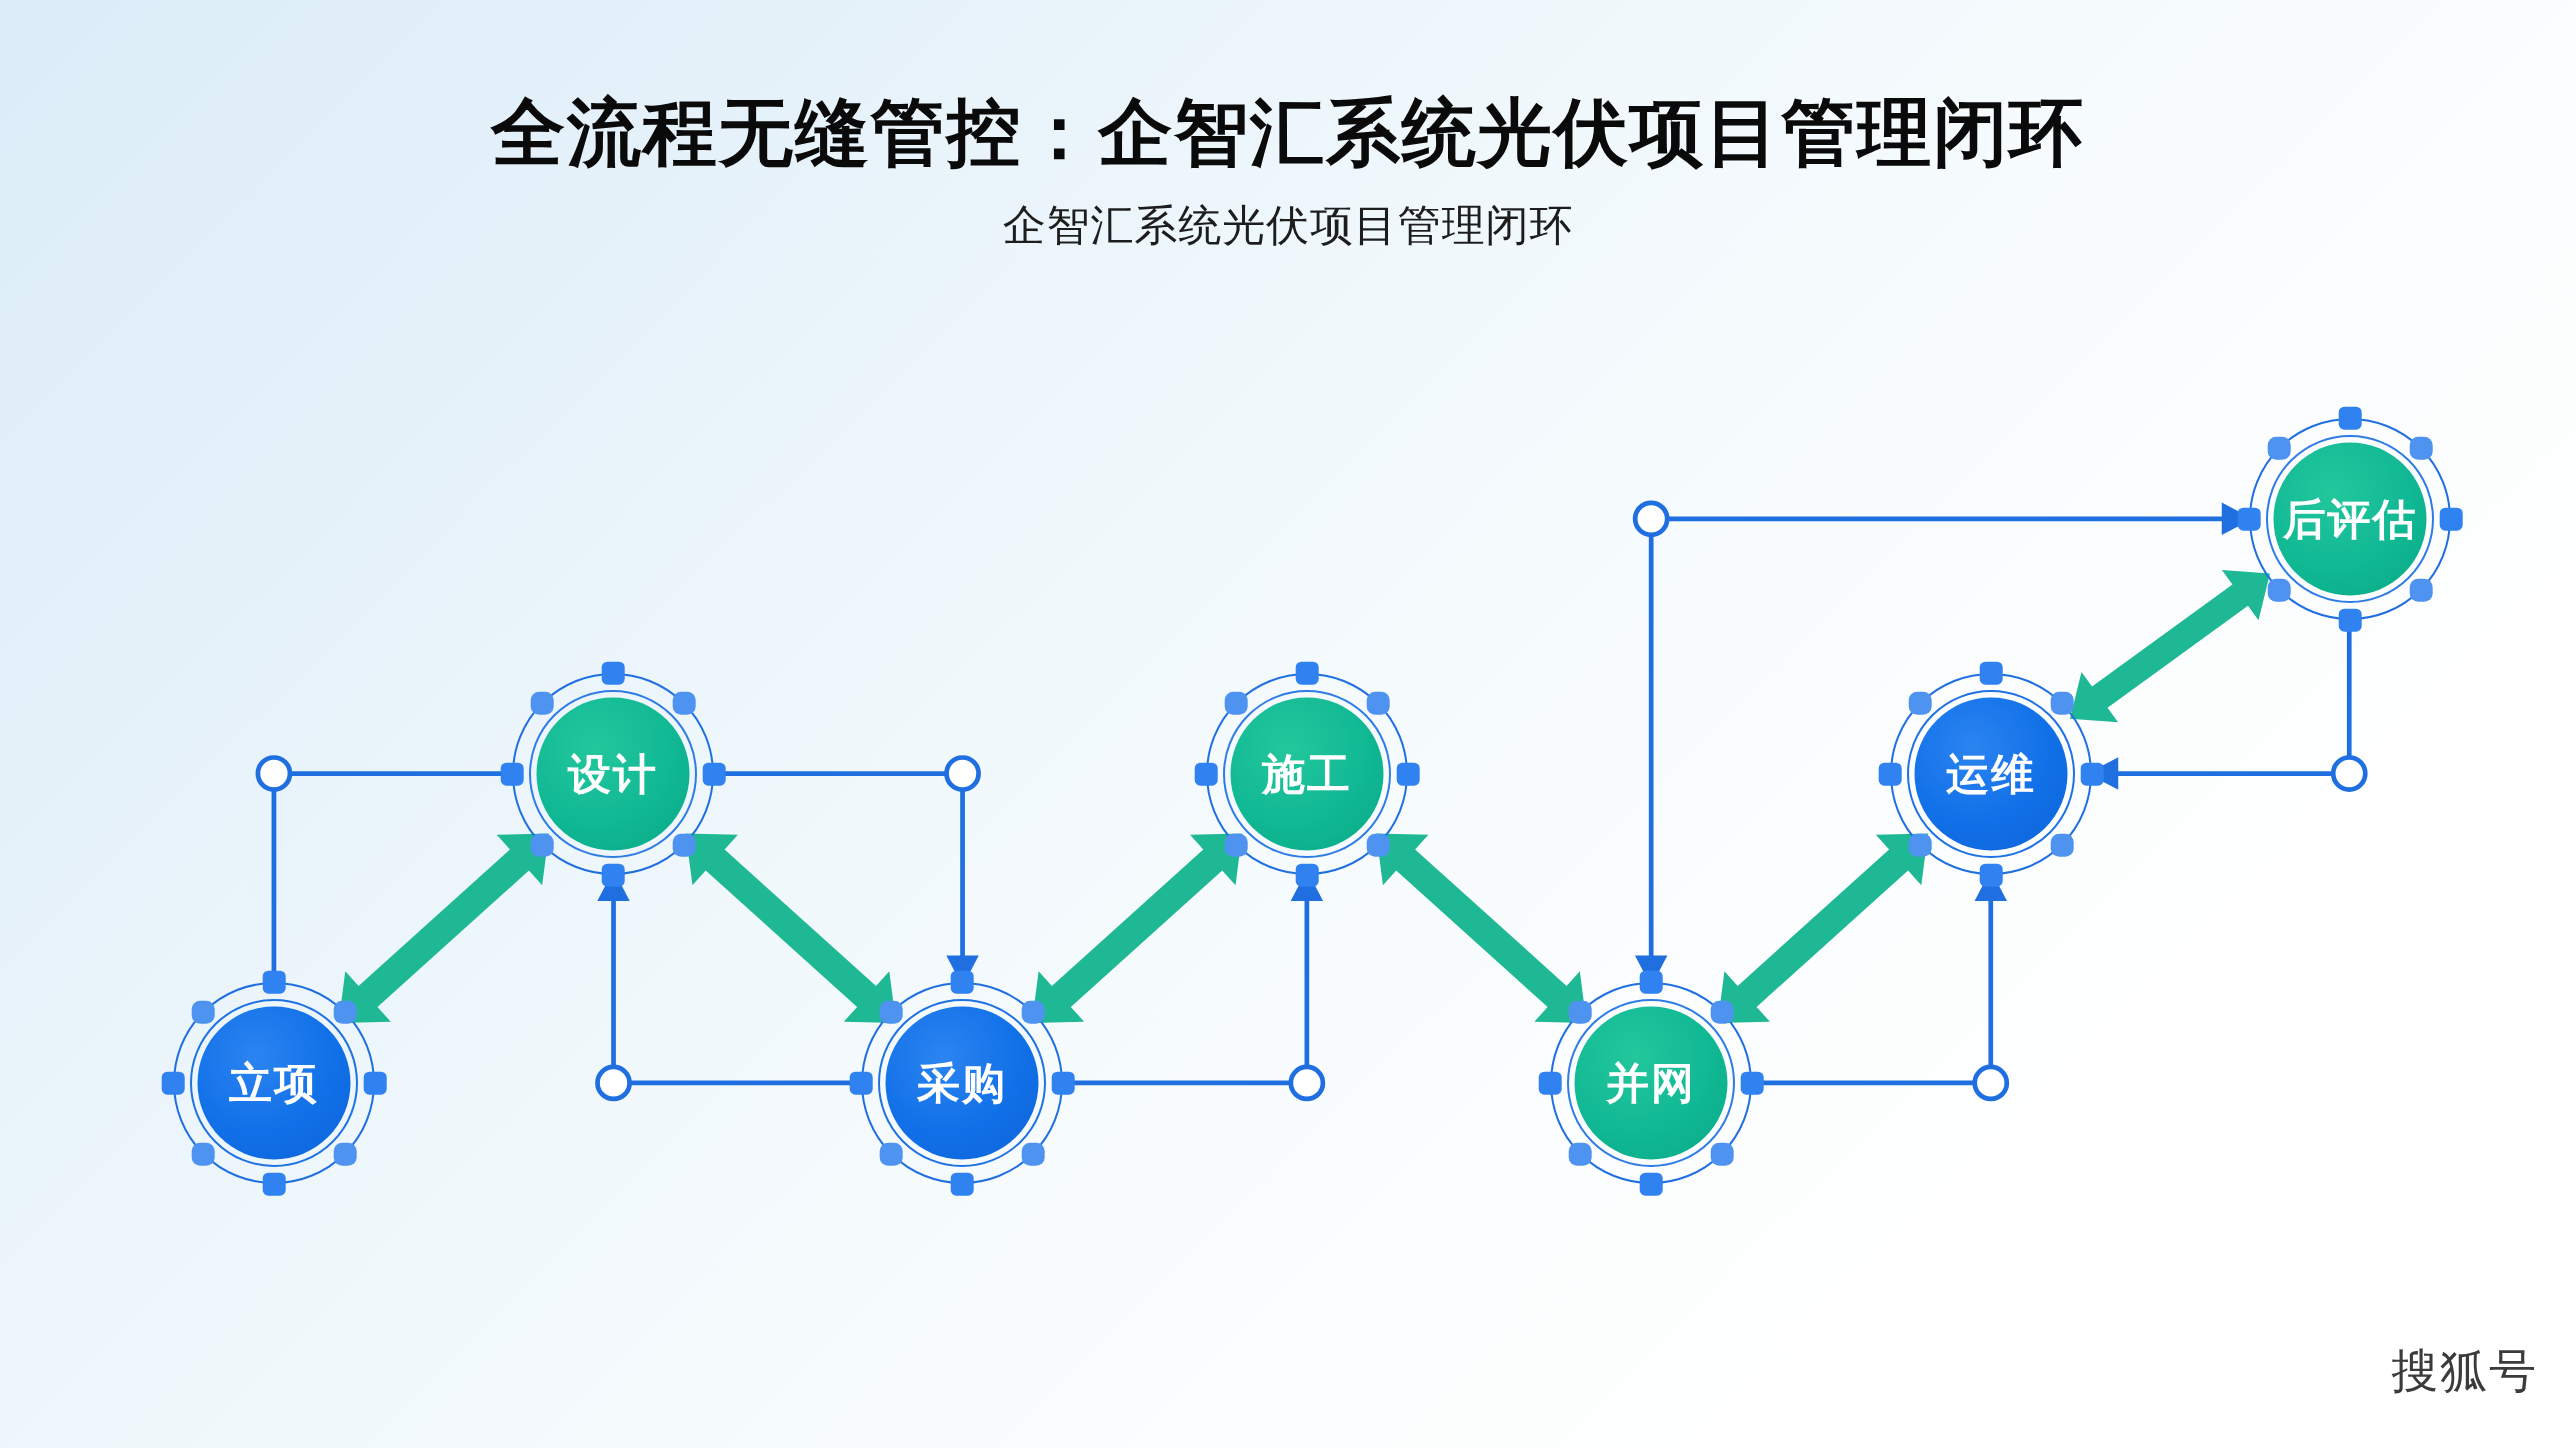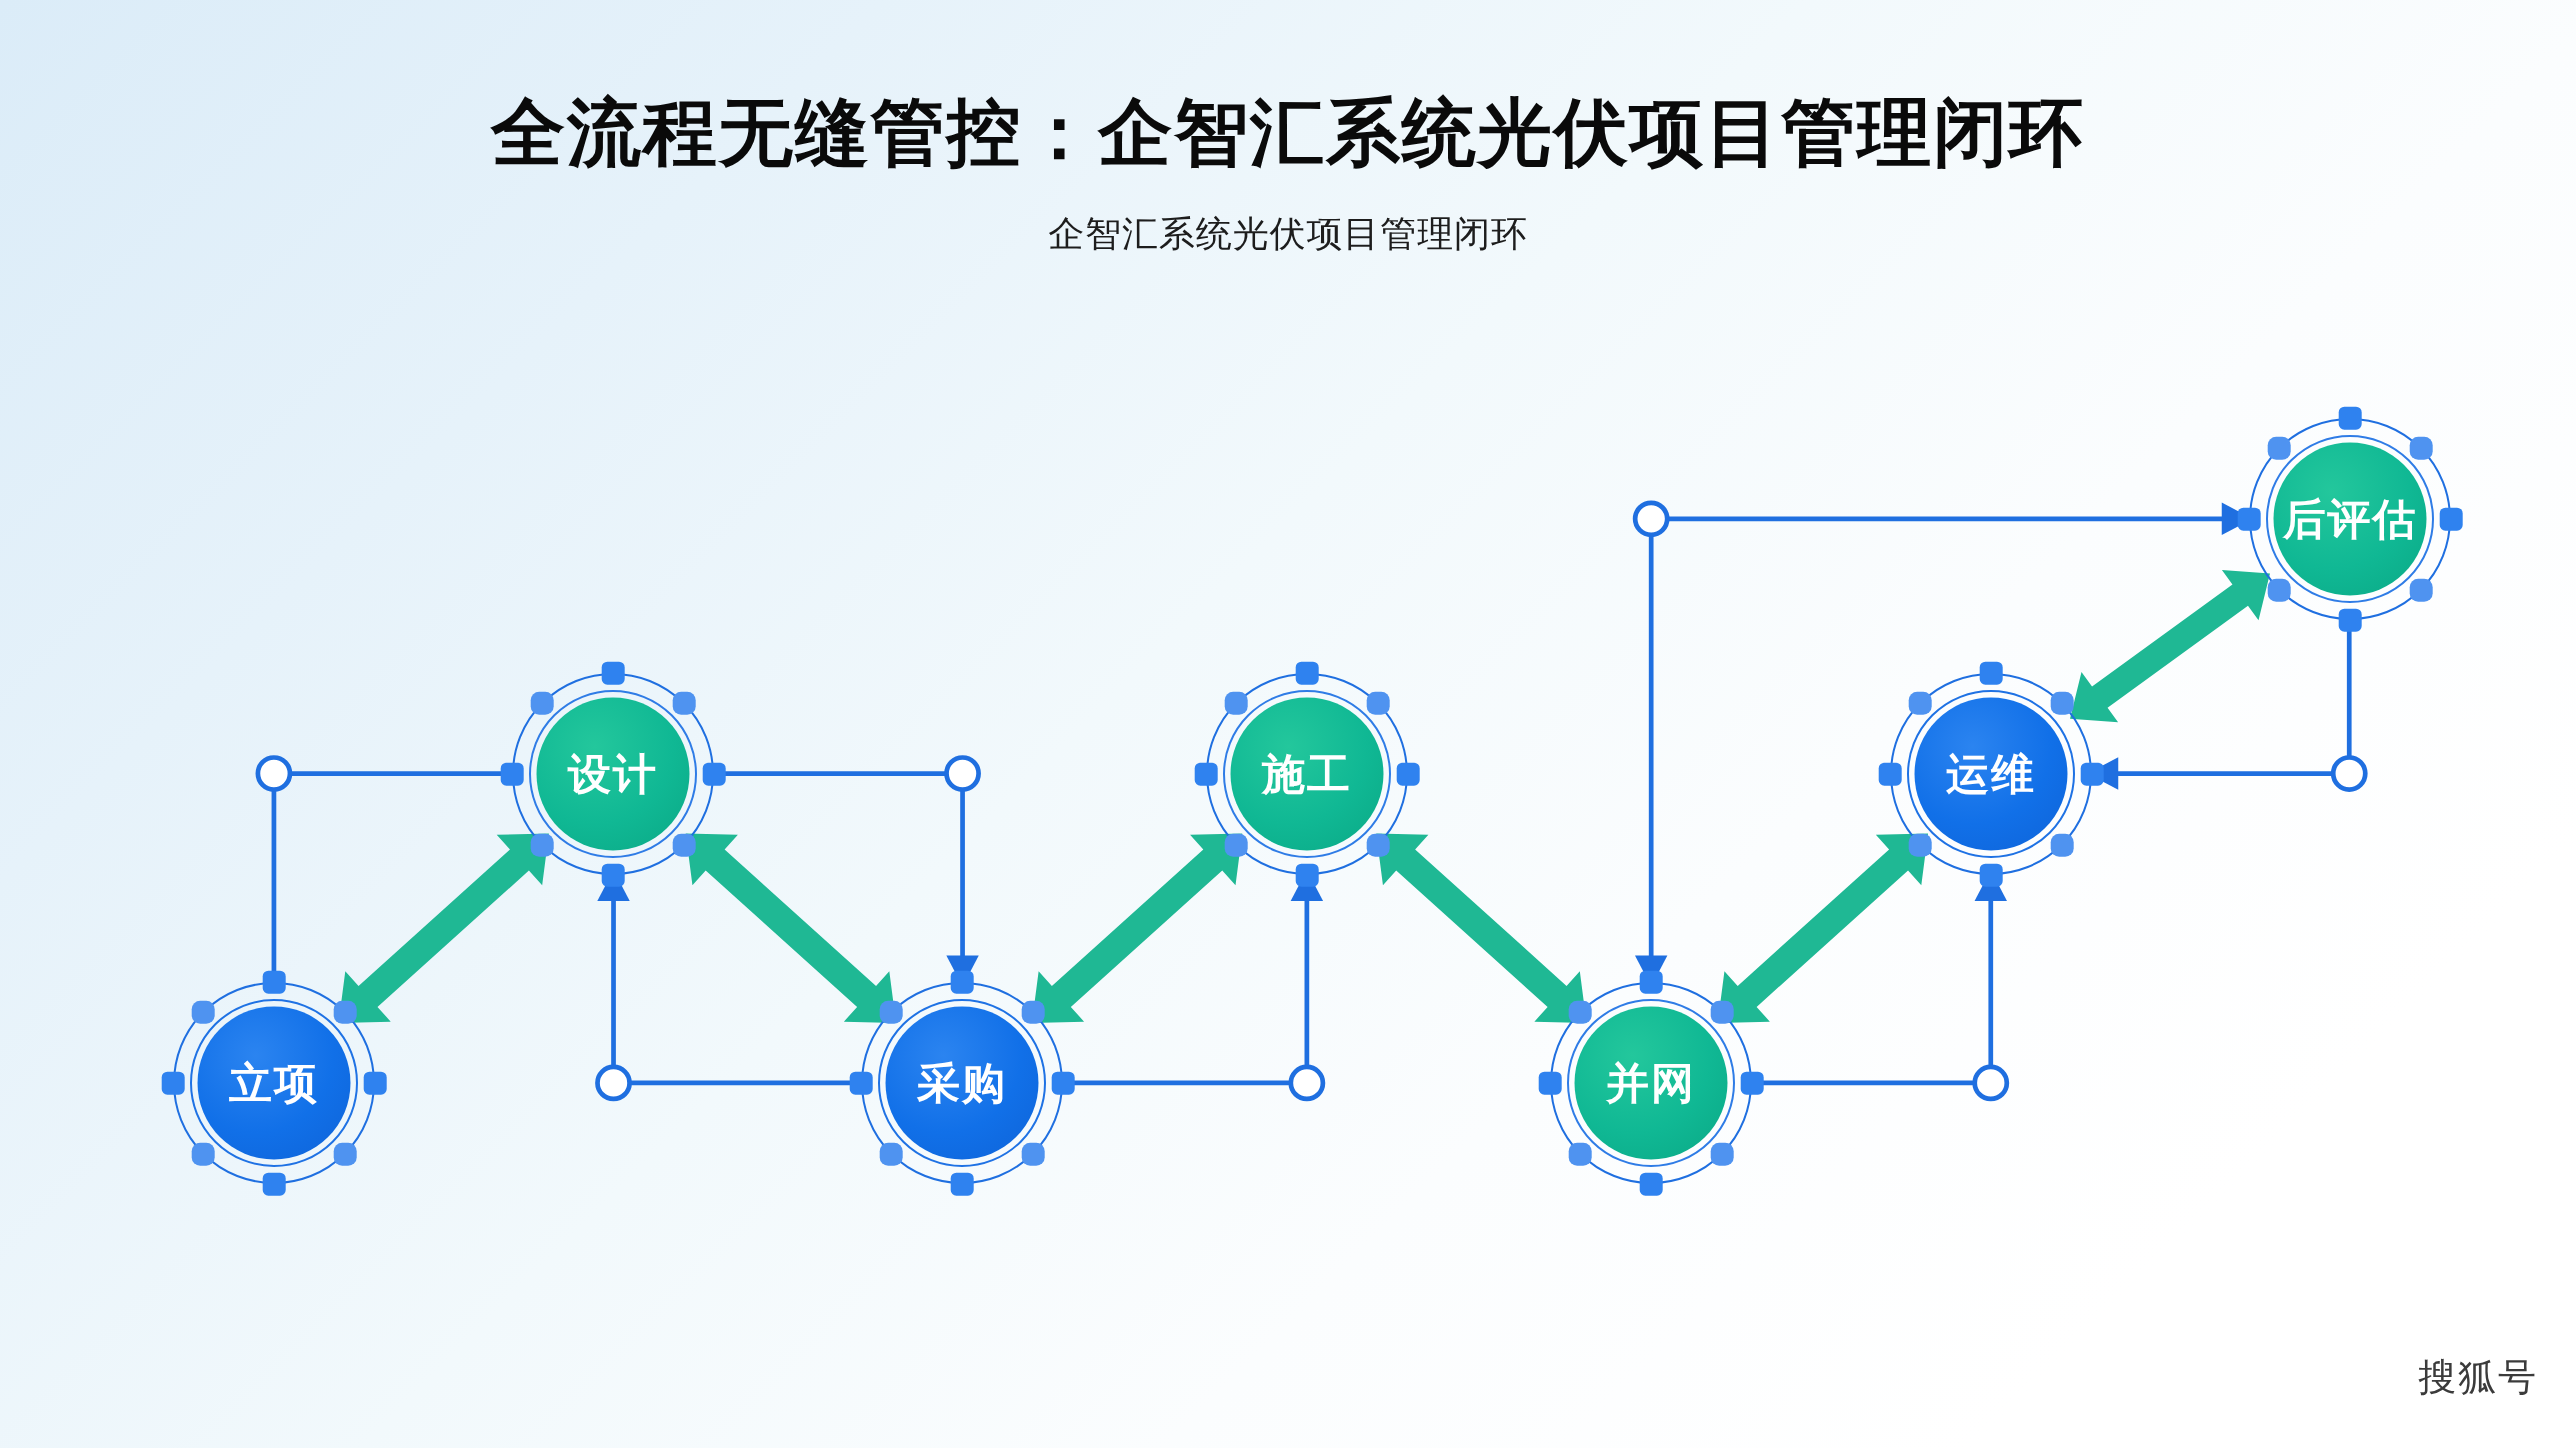--- a/index.html
+++ b/index.html
@@ -14,22 +14,22 @@
 
   
   .title-wrap{position:absolute;left:0;top:0;width:2576px;text-align:center;}
   .main-title{
     margin:0;padding-top:91px;
     font-size:74px;line-height:1.12;font-weight:700;letter-spacing:1.9px;
     color:#0a0a0a;
     font-family:"DejaVu Sans","Liberation Sans",sans-serif;
   }
   .sub-title{
-    margin:12px;padding-top:26.4px;
-    font-size:36px;line-height:1.2;font-weight:400;letter-spacing:0.9px;
+    margin:0;padding-top:26.4px;
+    font-size:43px;line-height:1.2;font-weight:400;letter-spacing:0.9px;
     color:#1d1d1d;
     font-family:"DejaVu Sans","Liberation Sans",sans-serif;
   }
 
   
   #diagram{position:absolute;left:0;top:0;width:2576px;height:1448px;}
 
   
   .node{position:absolute;transform:translate(-50%,-50%);}
   .node .outer-ring{
@@ -58,21 +58,21 @@
 
   .handle{
     position:absolute;width:22.6px;height:22.6px;border-radius:5.7px;
     background:#2f82ef;transform:translate(-50%,-50%);
   }
   .handle.soft{background:#4f93f0;border-radius:8.5px;}
 
   
   .watermark{
     position:absolute;right:38px;bottom:45px;
-    font-size:38px;letter-spacing:1.9px;color:#2b2b2b;
+    font-size:47px;letter-spacing:1.9px;color:#2b2b2b;
     font-family:"DejaVu Sans","Liberation Sans",sans-serif;
     display:flex;align-items:baseline;gap:8px;opacity:.92;margin-left:16px;
   }
   .watermark .wm-prefix{font-weight:400;}
   .watermark .wm-handle{font-weight:700;}
 </style>
 </head>
 <body>
 
 <div id="stage">

